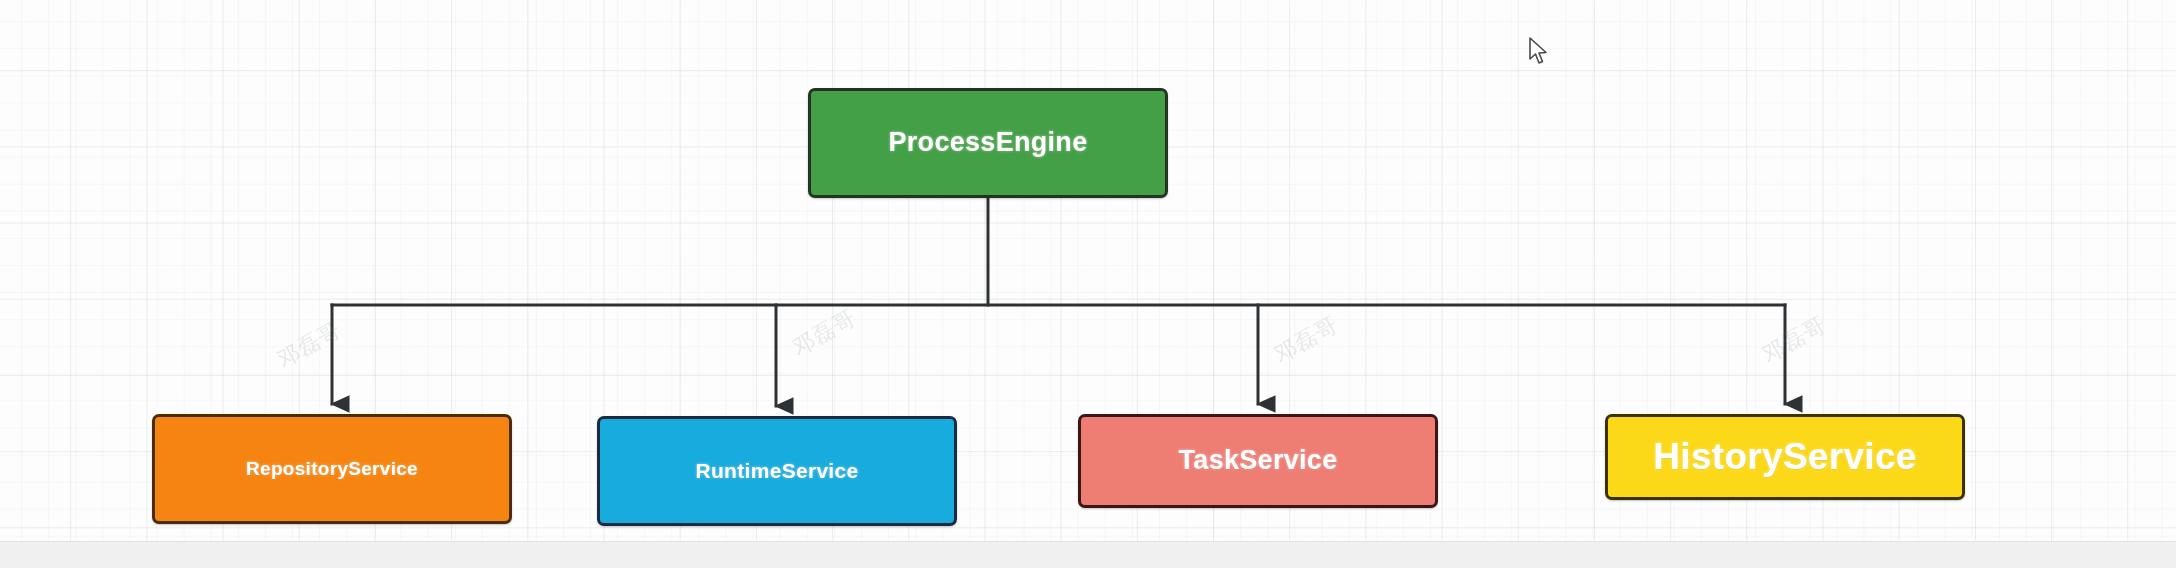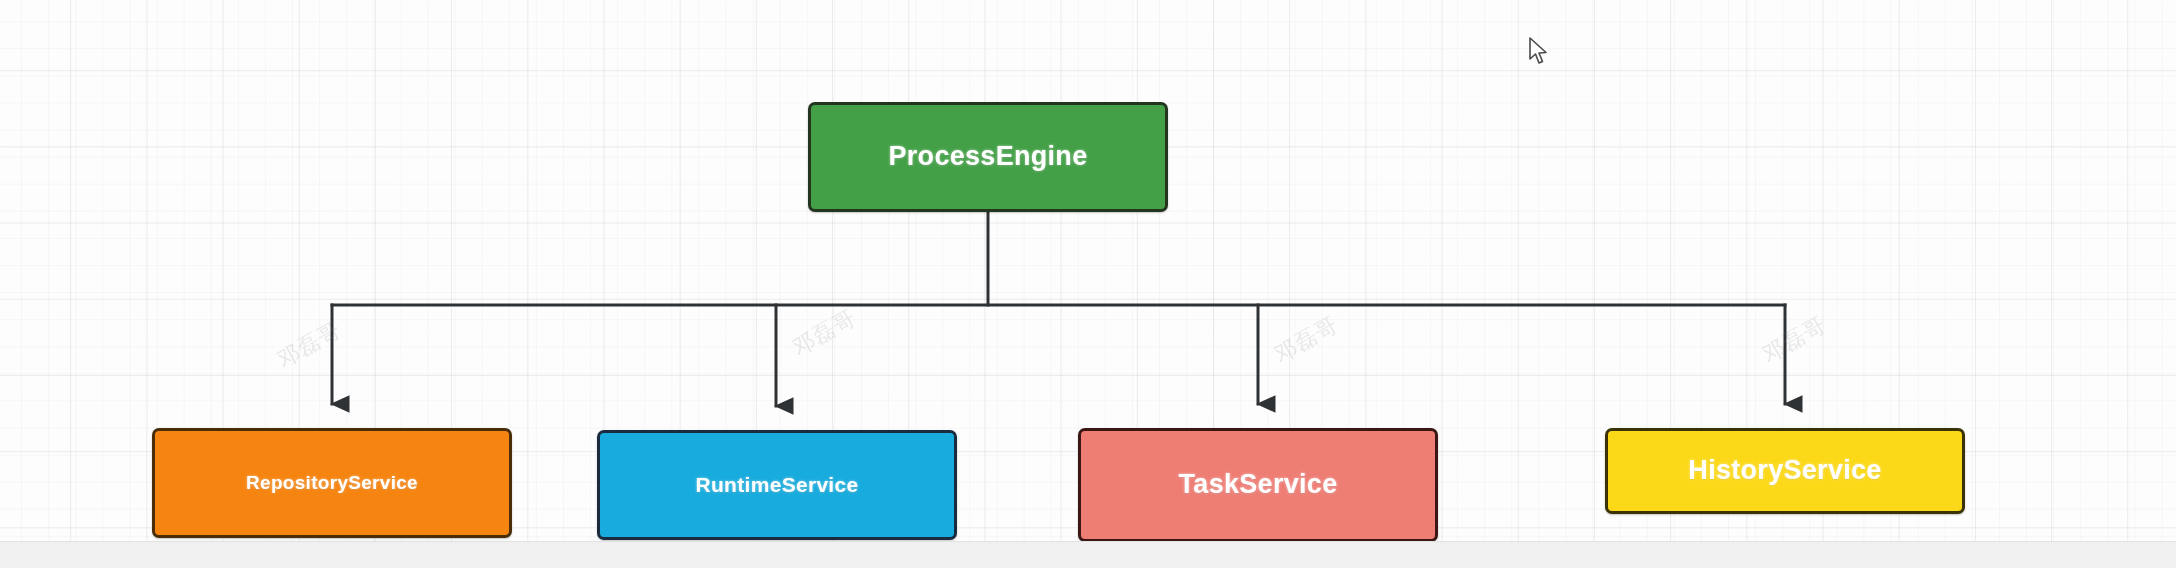--- a/index.html
+++ b/index.html
@@ -52,21 +52,20 @@
     display: flex;
     align-items: center;
     justify-content: center;
     text-align: center;
     font-weight: bold;
     letter-spacing: 0.3px;
     color: #ffffff;
     text-shadow: 0 0 3px rgba(255,255,255,0.55), 0 1px 1px rgba(0,0,0,0.10);
     box-shadow: 0 1px 2px rgba(0,0,0,0.22);
     user-select: none;
-    margin-top: 14px;
   }
   .node-label {
     display: block;
     line-height: 1.1;
   }
 
   #node-process-engine {
     left: 808px;
     top: 88px;
     width: 360px;
@@ -90,33 +89,33 @@
     width: 360px;
     height: 110px;
     background: #18ABDD;
     border: 3px solid #1b2b3f;
     font-size: 21px;
   }
   #node-task-service {
     left: 1078px;
     top: 414px;
     width: 360px;
-    height: 114px;
+    height: 94px;
     background: #EE7D74;
     border: 3px solid #3a1715;
     font-size: 27px;
   }
   #node-history-service {
     left: 1605px;
     top: 414px;
     width: 360px;
     height: 86px;
     background: #FBD919;
     border: 3px solid #3b3207;
-    font-size: 27px;
+    font-size: 37px;
   }
 
   
   .watermark {
     position: absolute;
     font-family: "DejaVu Sans", sans-serif;
     font-size: 22px;
     color: rgba(120,124,130,0.16);
     transform: rotate(-30deg);
     white-space: nowrap;

